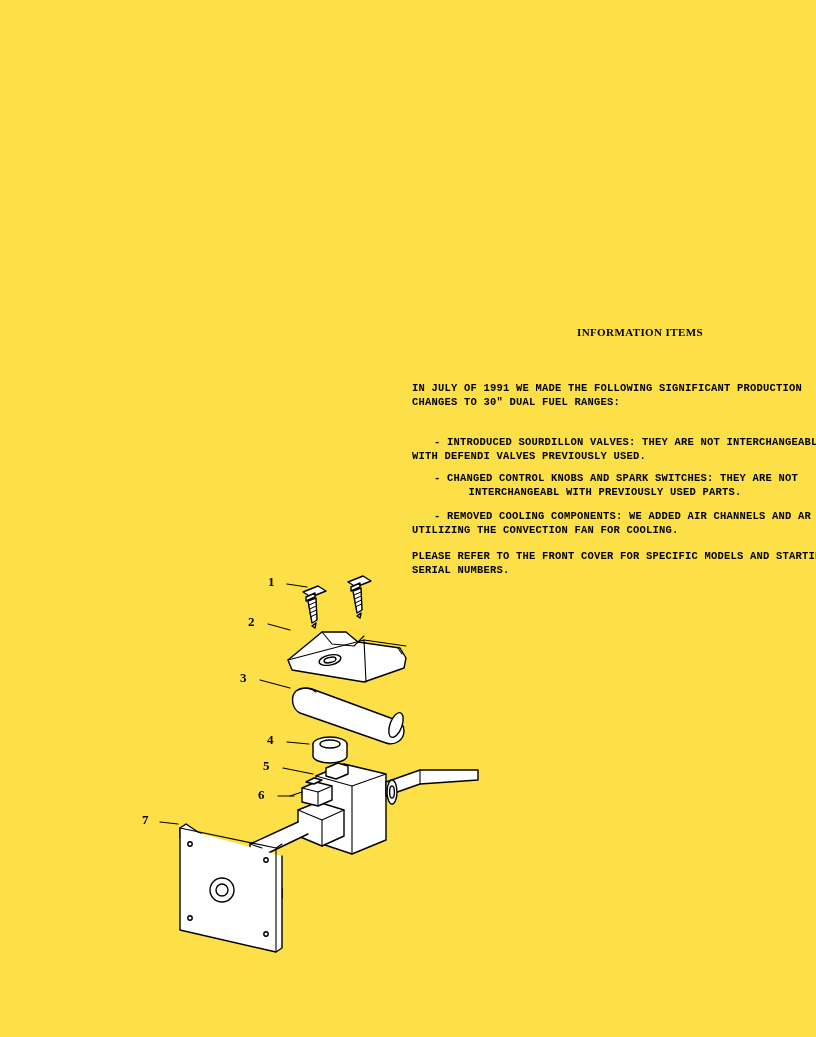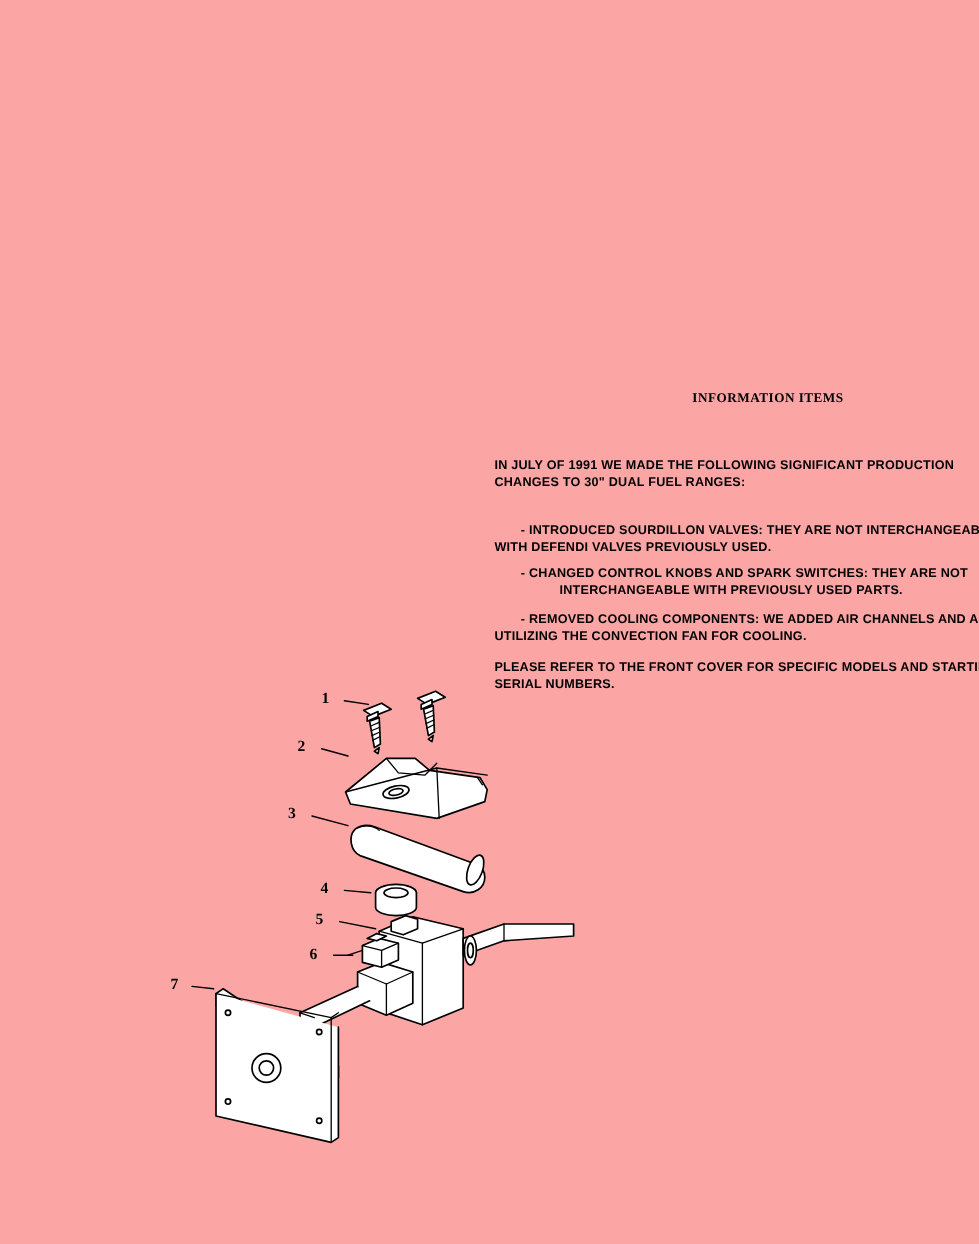--- a/index.html
+++ b/index.html
@@ -4,21 +4,21 @@
 <style>
   html, body {
     margin: 0;
     padding: 0;
     background: #ffffff;
   }
   #page {
     position: relative;
     width: 816px;
     height: 1037px;
-    background: #fca5a5;
+    background: #fde047;
     overflow: hidden;
     font-family: "Liberation Serif", serif;
     color: #000000;
   }
 
   
   #info-block {
     position: absolute;
     left: 412px;
     top: 326px;
@@ -27,21 +27,21 @@
   #info-title {
     font-family: "Liberation Serif", serif;
     font-weight: bold;
     font-size: 11px;
     letter-spacing: 0.4px;
     text-align: center;
     width: 240px;
     margin-left: 108px;
   }
   .info-para {
-    font-family: Liberation Sans, sans-serif;
+    font-family: Liberation Mono, monospace;
     font-weight: bold;
     font-size: 10.5px;
     line-height: 13.5px;
     letter-spacing: 0.2px;
     white-space: nowrap;
   }
   #para-intro { position: absolute; left: 0px; top: 56px; }
   #para-b1    { position: absolute; left: 0px; top: 110px; }
   #para-b2    { position: absolute; left: 0px; top: 146px; text-align: center; }
   #para-b3    { position: absolute; left: 0px; top: 184px; }
@@ -79,21 +79,21 @@
       <div>CHANGES TO 30" DUAL FUEL RANGES:</div>
     </div>
 
     <div class="info-para" id="para-b1">
       <div><span class="indent"></span><span>- INTRODUCED SOURDILLON VALVES: THEY ARE NOT INTERCHANGEABL</span></div>
       <div>WITH DEFENDI VALVES PREVIOUSLY USED.</div>
     </div>
 
     <div class="info-para" id="para-b2">
       <div><span class="indent"></span><span>- CHANGED CONTROL KNOBS AND SPARK SWITCHES: THEY ARE NOT</span></div>
-      <div>INTERCHANGEABLE WITH PREVIOUSLY USED PARTS.</div>
+      <div>INTERCHANGEABL WITH PREVIOUSLY USED PARTS.</div>
     </div>
 
     <div class="info-para" id="para-b3">
       <div><span class="indent"></span><span>- REMOVED COOLING COMPONENTS: WE ADDED AIR CHANNELS AND AR</span></div>
       <div>UTILIZING THE CONVECTION FAN FOR COOLING.</div>
     </div>
 
     <div class="info-para" id="para-close">
       <div>PLEASE REFER TO THE FRONT COVER FOR SPECIFIC MODELS AND STARTING</div>
       <div>SERIAL NUMBERS.</div>

